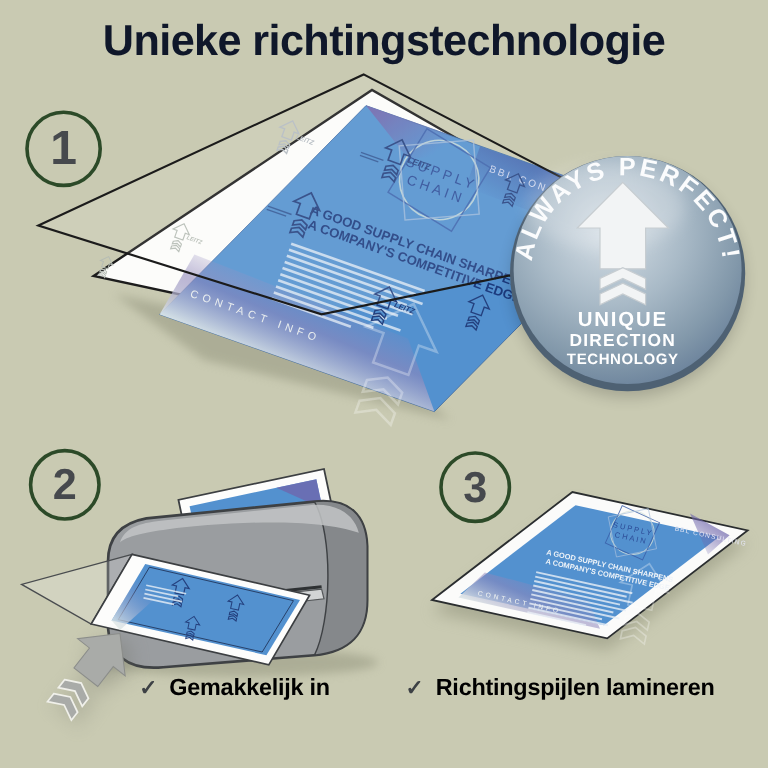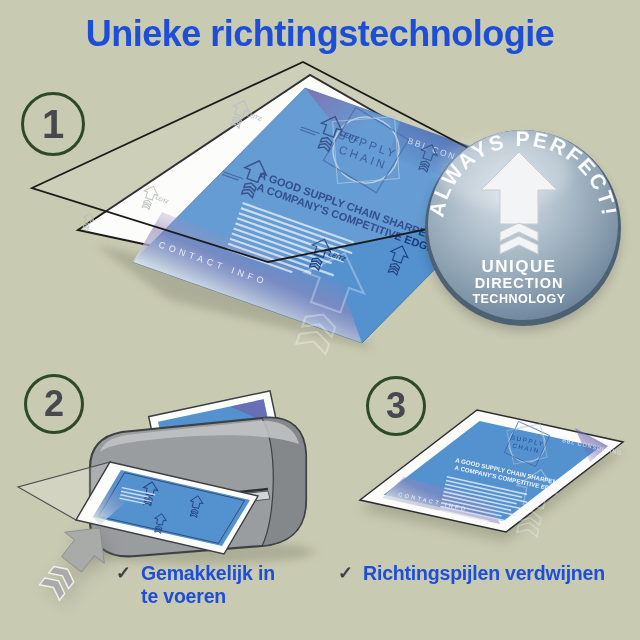--- a/index.html
+++ b/index.html
@@ -1,30 +1,30 @@
 <!DOCTYPE html>
 <html><head>
 <meta charset="utf-8">
 <style>
   html,body{margin:0;padding:0;}
   body{width:640px;height:640px;overflow:hidden;background:#c9cab2;
        font-family:"Liberation Sans",sans-serif;}
   .canvas{position:relative;width:640px;height:640px;background:#c9cab2;}
   .page-title{position:absolute;top:13px;left:0;width:640px;text-align:center;
-       font-size:36px;font-weight:bold;color:#1d4ed8;letter-spacing:-0.5px;margin:0;}
+       font-size:36px;font-weight:bold;color:#0f172a;letter-spacing:-0.5px;margin:0;}
   .art{position:absolute;left:0;top:0;width:640px;height:640px;}
   .step-circle{position:absolute;border:3px solid #2c4a28;border-radius:50%;
        display:flex;align-items:center;justify-content:center;
        font-weight:bold;color:#46494d;background:transparent;}
   .step-circle.one{left:21px;top:92px;width:58px;height:58px;font-size:40px;}
   .step-circle.two{left:24px;top:374px;width:54px;height:54px;font-size:36px;}
   .step-circle.three{left:366px;top:376px;width:54px;height:54px;font-size:36px;}
   .caption{position:absolute;display:flex;gap:10px;align-items:flex-start;}
   .caption .check{font-size:18px;font-weight:bold;color:#3d4145;line-height:1.25;}
-  .caption .cap{font-size:19.5px;font-weight:bold;color:#1d4ed8;line-height:1.18;letter-spacing:-0.2px;}
+  .caption .cap{font-size:19.5px;font-weight:bold;color:#000000;line-height:1.18;letter-spacing:-0.2px;}
   .caption.left{left:116px;top:562px;}
   .caption.right{left:338px;top:562px;}
 </style>
 </head>
 <body>
 
 <div class="canvas">
 
   <h1 class="page-title">Unieke richtingstechnologie</h1>
 
@@ -286,23 +286,22 @@
     <span>2</span>
   </div>
   <div class="step-circle three">
     <span>3</span>
   </div>
 
   <div class="caption left">
     <span class="check">✓</span>
     <span class="cap">
       <span>Gemakkelijk in</span><br>
-      <span>te voeren</span>
     </span>
   </div>
   <div class="caption right">
     <span class="check">✓</span>
     <span class="cap">
-      <span>Richtingspijlen verdwijnen</span><br>
+      <span>Richtingspijlen lamineren</span><br>
     </span>
   </div>
 
 </div>
 
 </body></html>

